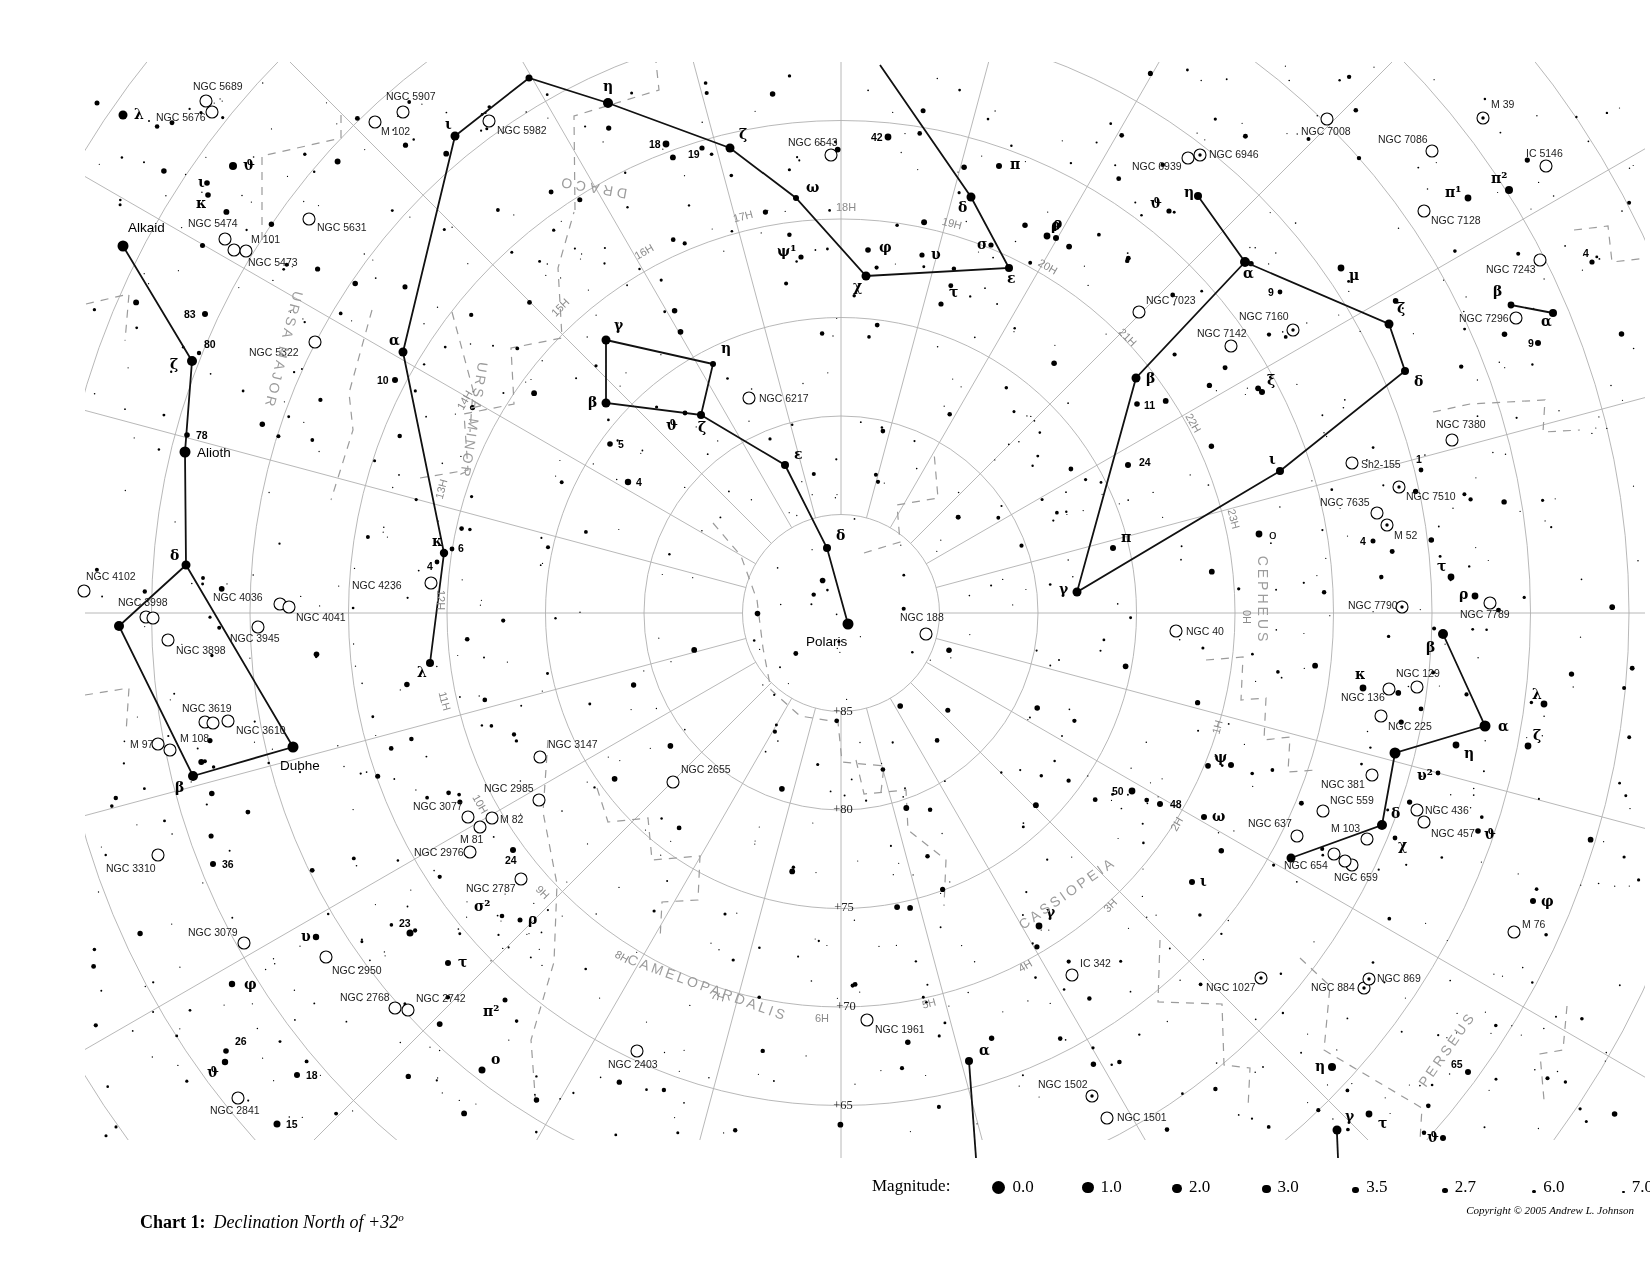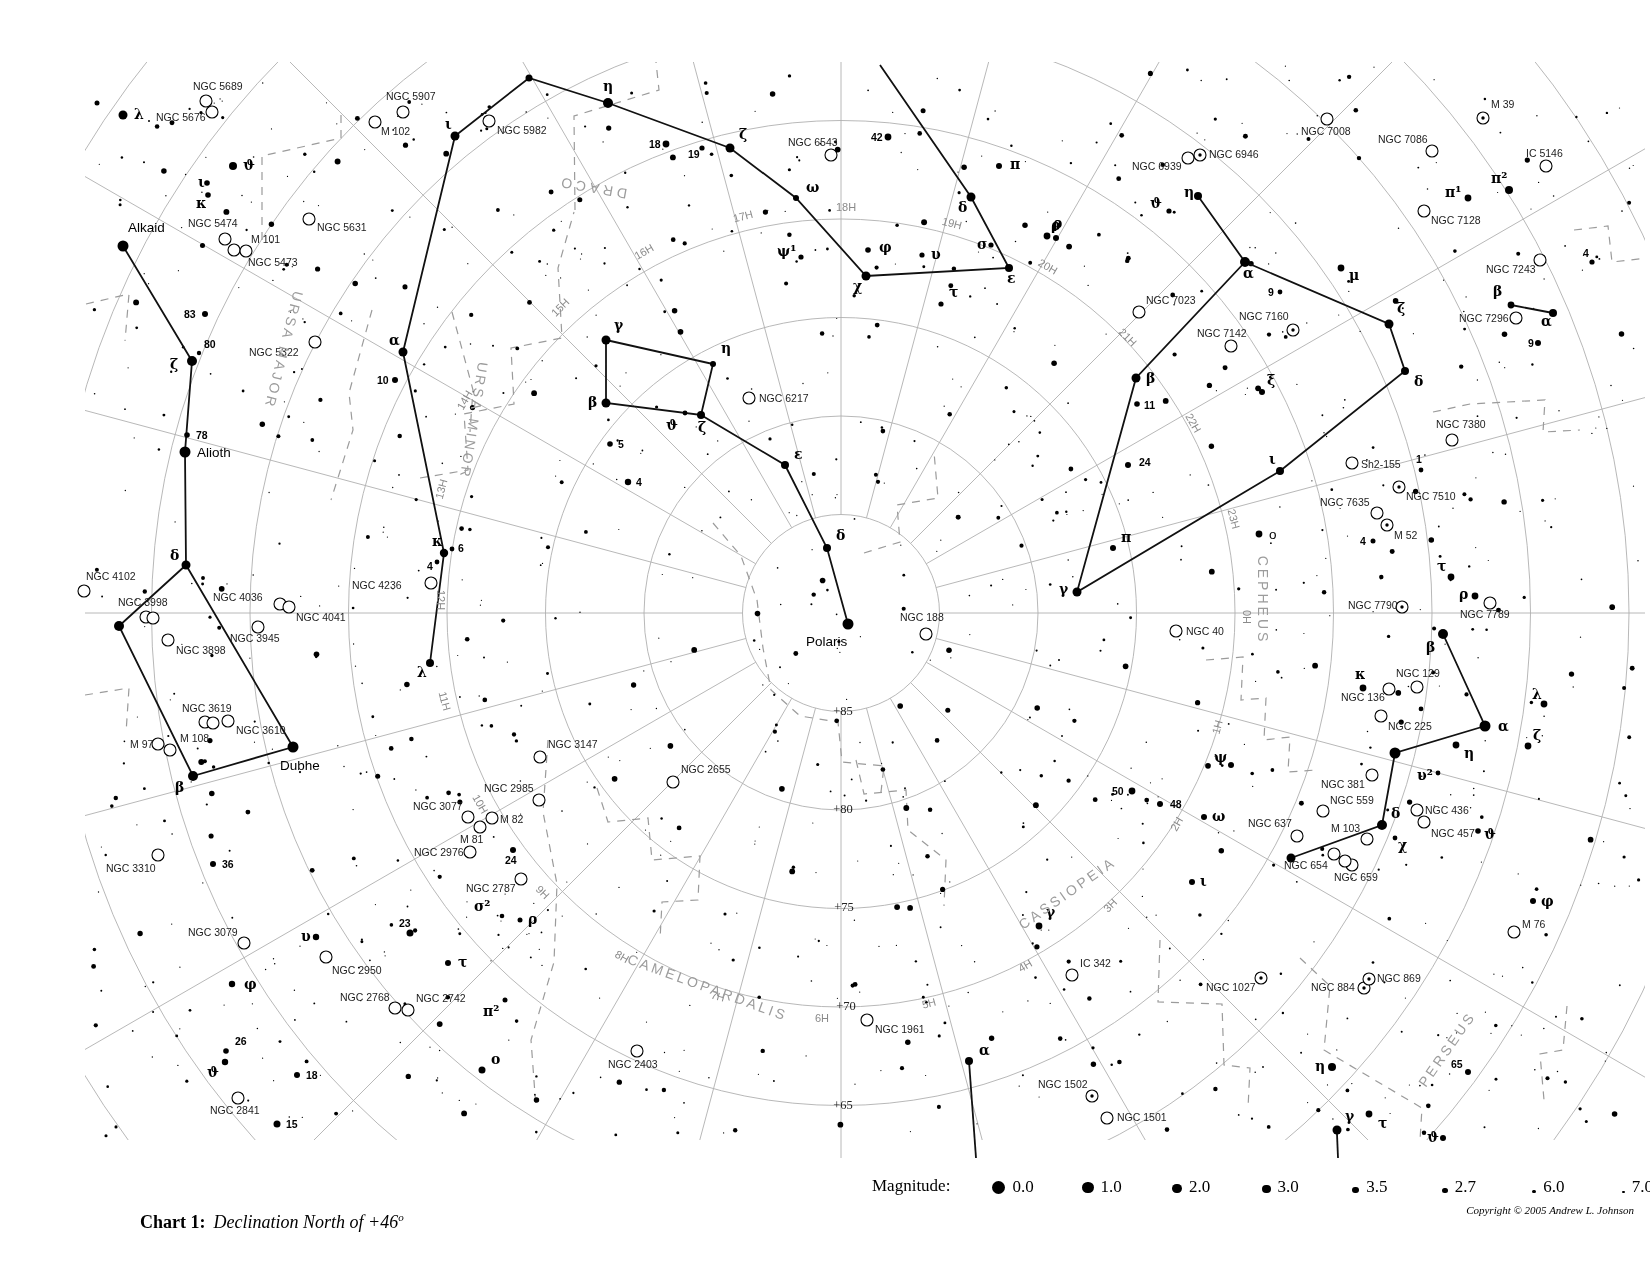--- a/index.html
+++ b/index.html
@@ -1673,21 +1673,21 @@
       <text x="469" y="420" class="const-name" text-anchor="middle" transform="rotate(99 469 420)" font-size="14" letter-spacing="3">URSA MINOR</text>
       <text x="593" y="183" class="const-name" text-anchor="middle" transform="rotate(190 593 183)" font-size="14" letter-spacing="4">DRACO</text>
       <text x="1258" y="600" class="const-name" text-anchor="middle" transform="rotate(90 1258 600)" font-size="14" letter-spacing="3">CEPHEUS</text>
       <text x="1070" y="897" class="const-name" text-anchor="middle" transform="rotate(-35 1070 897)" font-size="14" letter-spacing="3">CASSIOPEIA</text>
       <text x="706" y="992" class="const-name" text-anchor="middle" transform="rotate(20 706 992)" font-size="14" letter-spacing="3">CAMELOPARDALIS</text>
       <text x="1451" y="1052" class="const-name" text-anchor="middle" transform="rotate(-55 1451 1052)" font-size="14" letter-spacing="3">PERSEUS</text>
     </svg>
 
   <div id="chart-title" class="overlay">
     <span class="bold">Chart 1:</span>
-    <span class="ital"><span>Declination North of +46</span><sup>o</sup></span>
+    <span class="ital"><span>Declination North of +32</span><sup>o</sup></span>
   </div>
 
   <div id="legend" class="overlay">
     <span class="mag-label">Magnitude:</span>
 
   <div class="mag-item">
         <div class="mag-dot" style="width: 13px; height: 13px; margin-top: 0px;"></div>
         <div>0.0</div>
       </div>
       <div class="mag-item">

